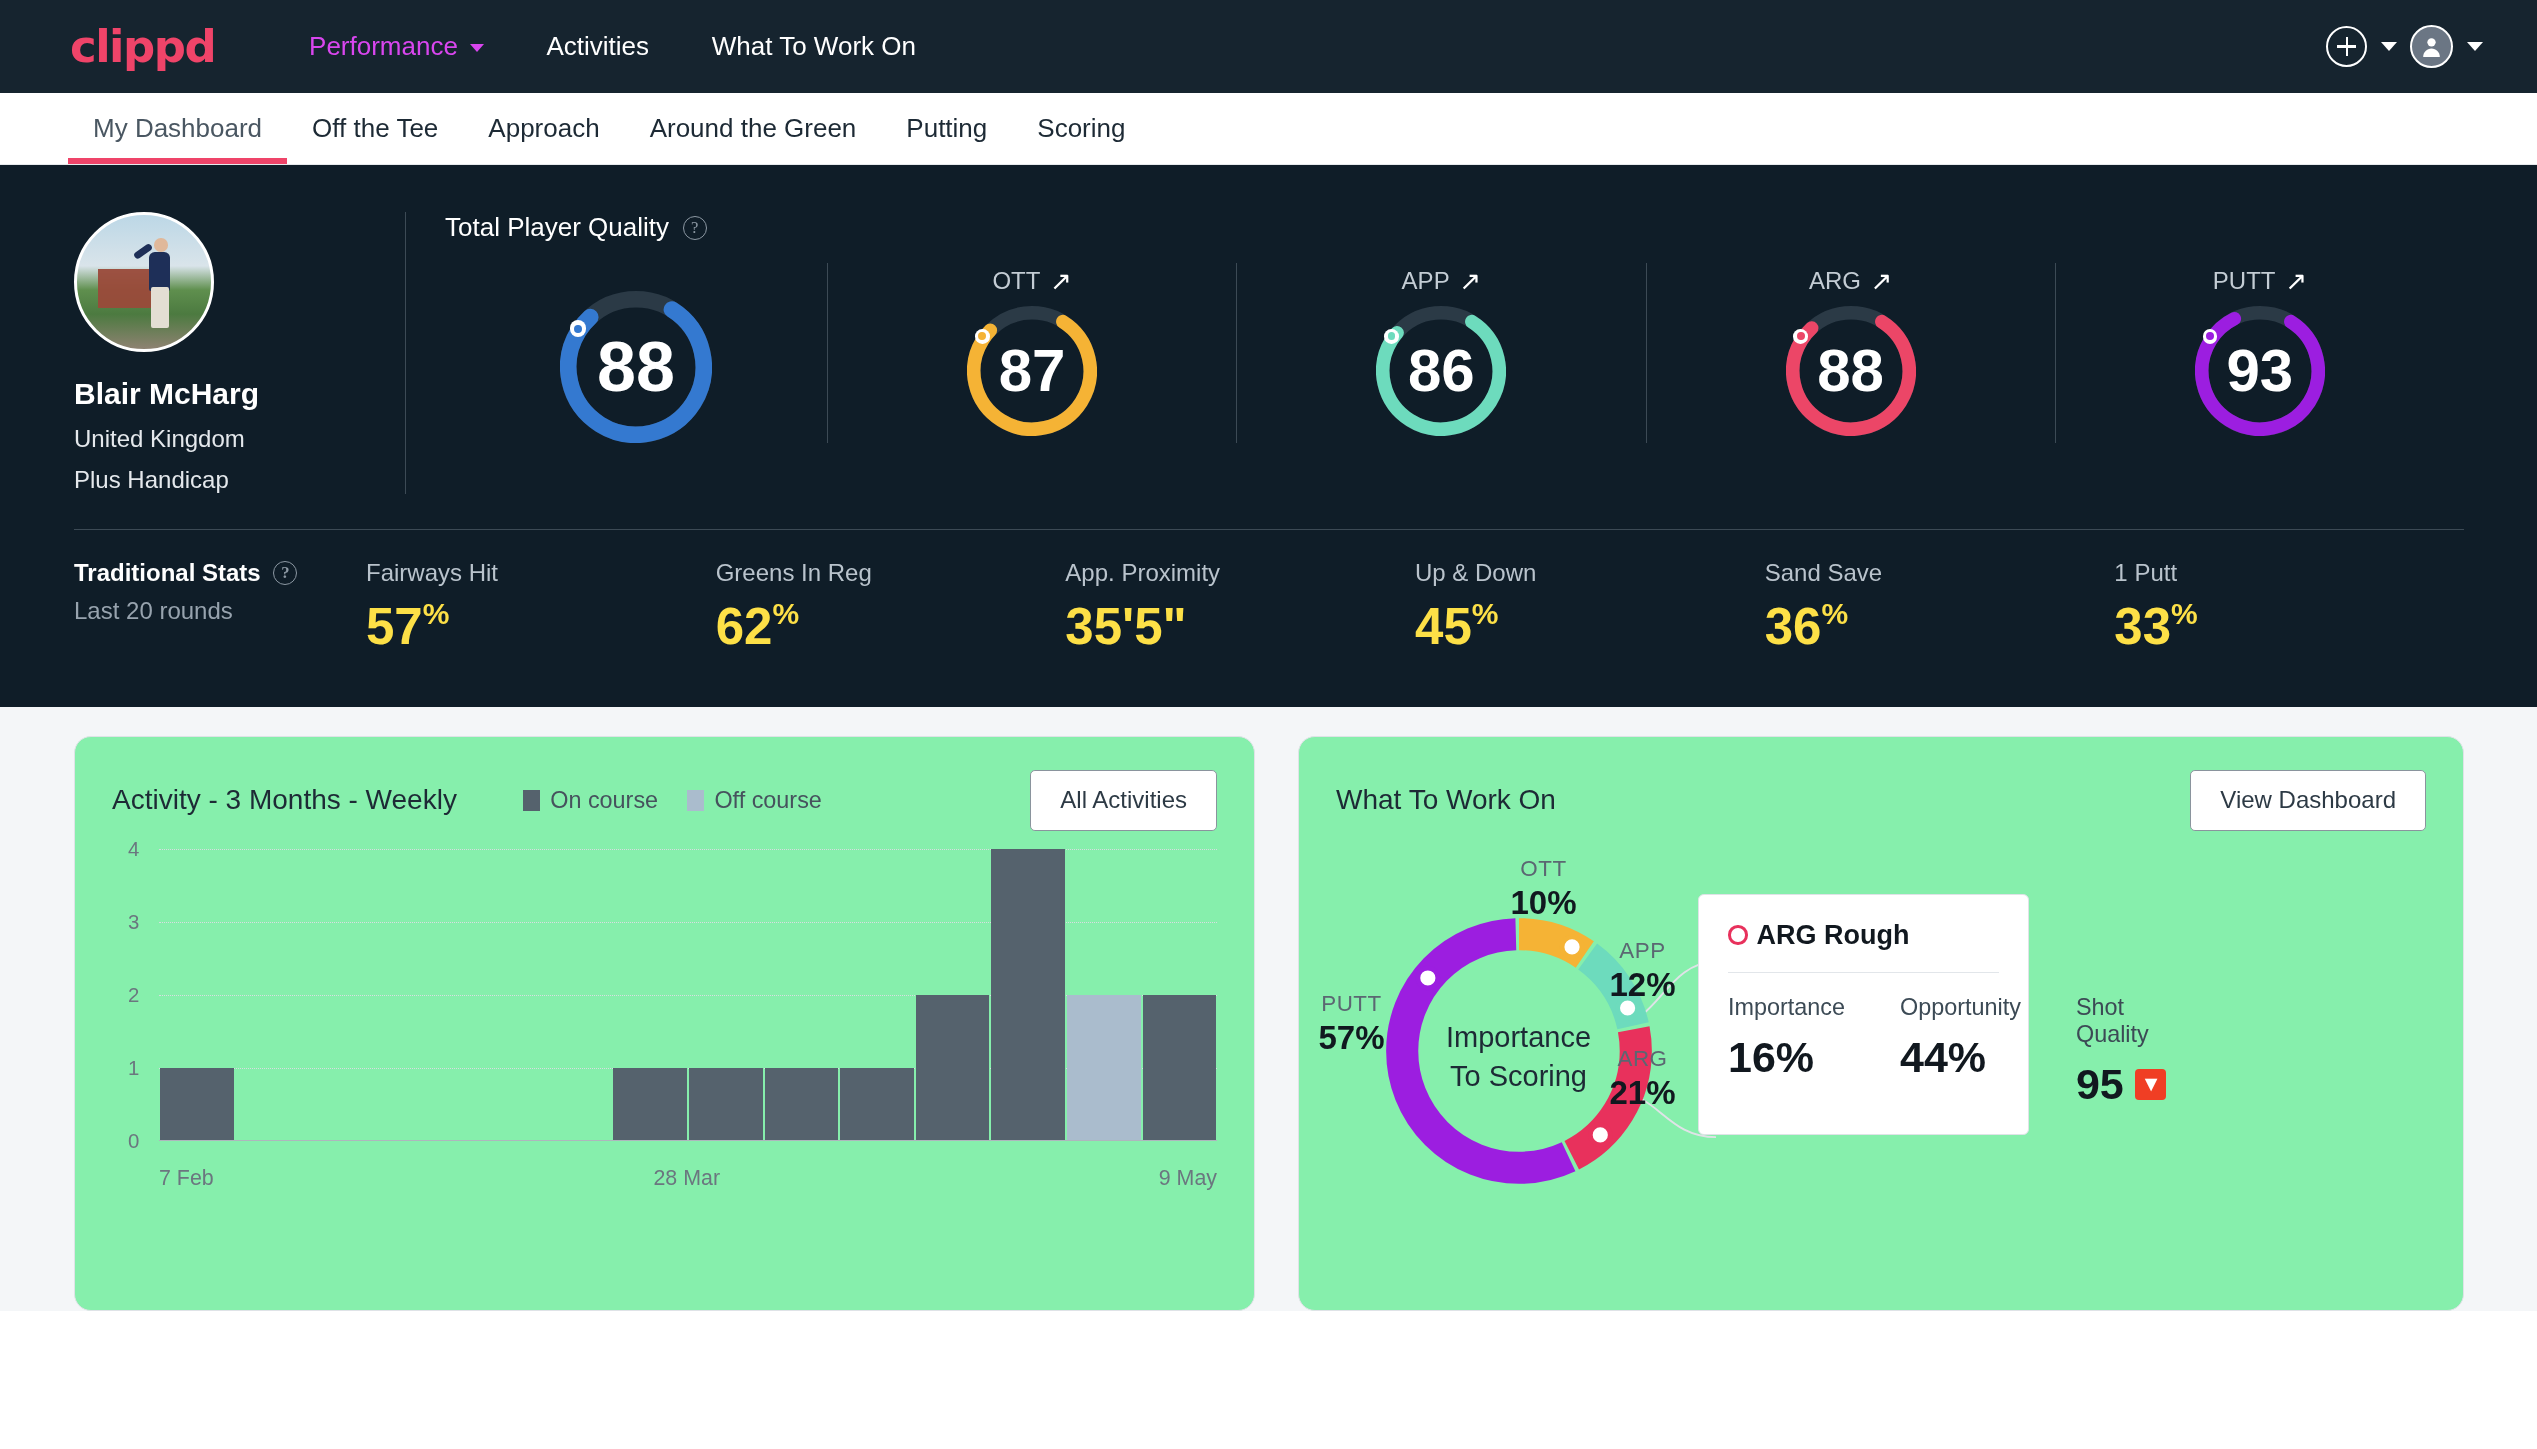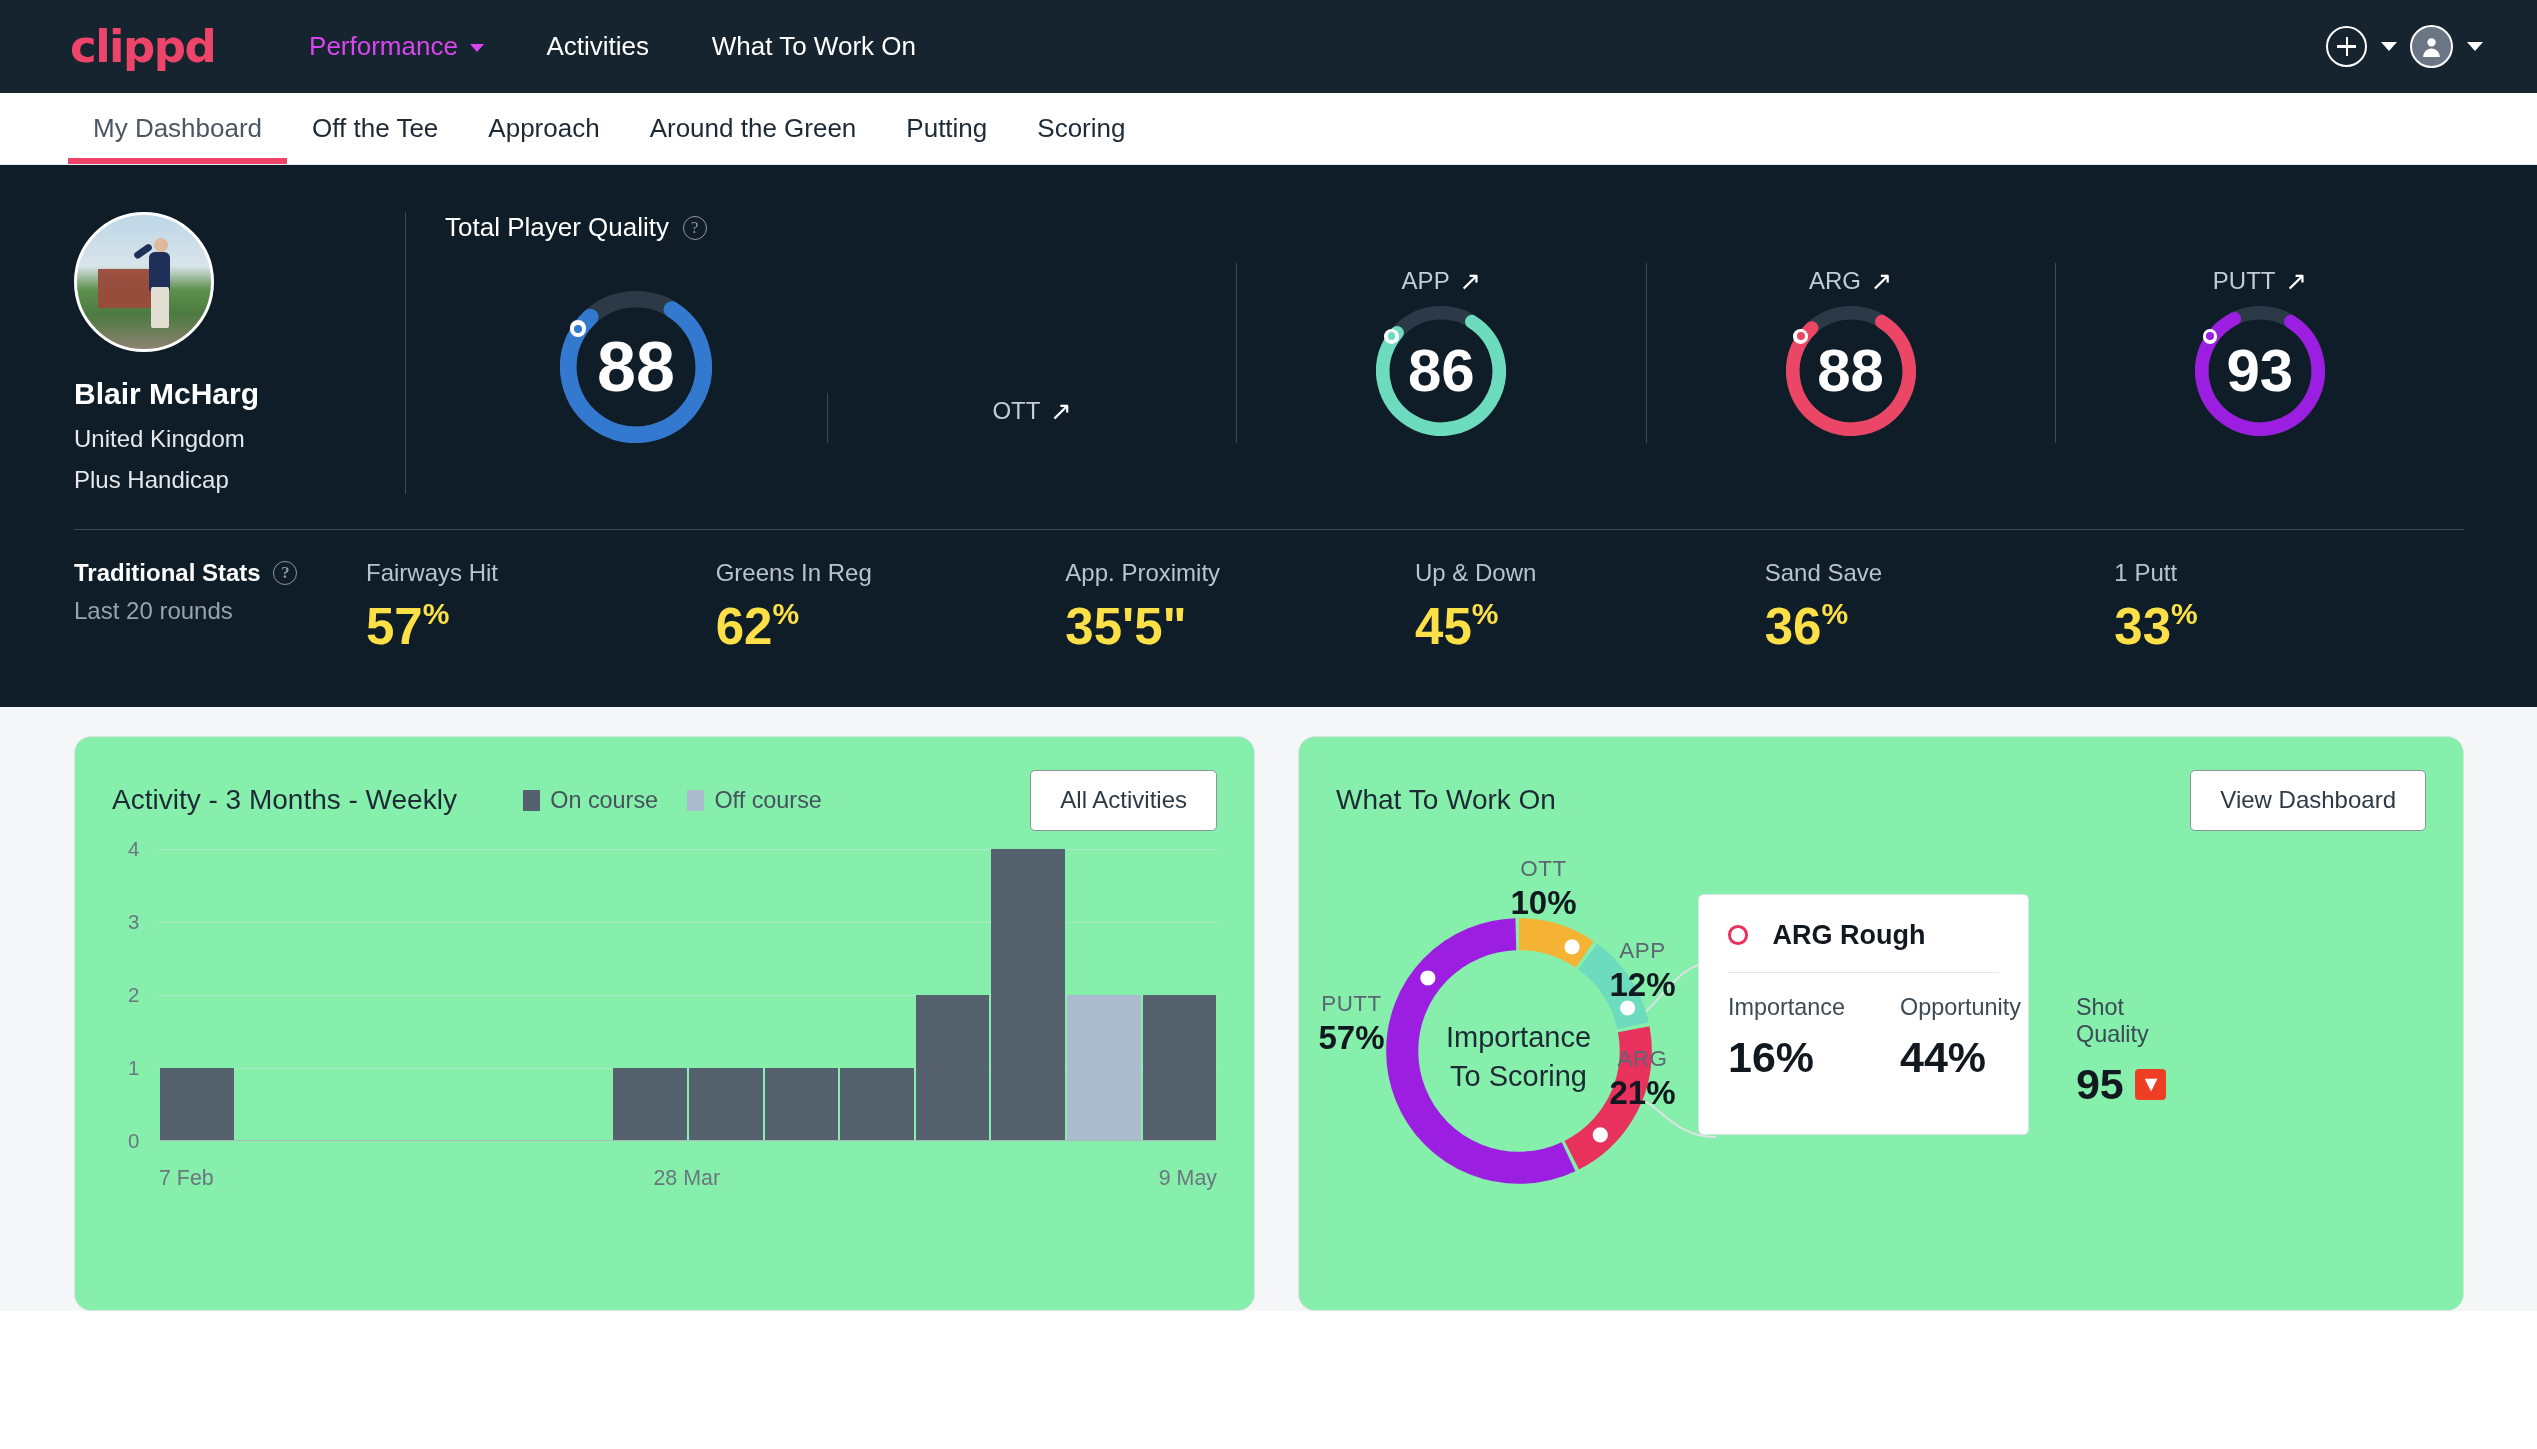--- a/index.html
+++ b/index.html
@@ -292,21 +292,21 @@
   .seg-label { position: absolute; text-align: center; }
   .seg-label .k { font-size: 22.4px; color: #5b6772; letter-spacing: 0.5px; }
   .seg-label .v { font-size: 33px; color: #11181f; font-weight: bold; margin-top: 1.9px; }
   .info-card {
     position: absolute;
     background: #ffffff;
     border: 1px solid #dfe3e7;
     border-radius: 5.8px;
     padding: 25px 29px;
   }
-  .info-head { display:flex; align-items:center; gap: 25px; }
+  .info-head { display:flex; align-items:center; gap: 9px; }
   .ring-mini {
     width: 19.5px; height: 19.5px; border-radius: 50%;
     border: 3.9px solid #e8315c;
   }
   .info-title { font-size: 27px; color: #11181f; font-weight: bold; }
   .info-rule { border-top: 1px solid #e2e6ea; margin: 21.4px 0 21.4px 0; }
   .info-cols { display:flex; gap: 55px; }
   .info-col-k { font-size: 23.4px; color: #3c4a55; }
   .info-col-v {
     margin-top: 11.7px; font-size: 43px; font-weight: bold; color: #11181f;
@@ -404,20 +404,30 @@
     <div class="val">88</div>
     <div class="dot" style="left:9.7px;top:29px">
                 <i style="background:#3479d0"></i>
               </div>
   </div>
           </div>
           <div class="gauge-cell sub">
     <div class="gauge-label">
       <span>OTT</span>
       <span class="arrow-up">↗</span>
+    </div>
+    <div class="ring small" style="width:130px;height:130px">
+      <svg width="130" height="130" viewBox="0 0 134 134">
+    <circle cx="67" cy="67" r="60" fill="none" stroke="#2b3a46" stroke-width="14"></circle>
+    <circle cx="67" cy="67" r="60" fill="none" stroke="#f5b335" stroke-width="14" stroke-linecap="round" stroke-dasharray="295.184045731297 376.99111843077515" transform="rotate(-58 67 67)"></circle>
+  </svg>
+      <div class="val">87</div>
+      <div class="dot" style="left:7.8px;top:23.4px;width:14.6px;height:14.6px">
+                <i style="background:#f5b335"></i>
+              </div>
     </div>
           </div>
           <div class="gauge-cell sub">
     <div class="gauge-label">
       <span>APP</span>
       <span class="arrow-up">↗</span>
     </div>
     <div class="ring small" style="width:130px;height:130px">
       <svg width="130" height="130" viewBox="0 0 134 134">
     <circle cx="67" cy="67" r="60" fill="none" stroke="#2b3a46" stroke-width="14"></circle>

